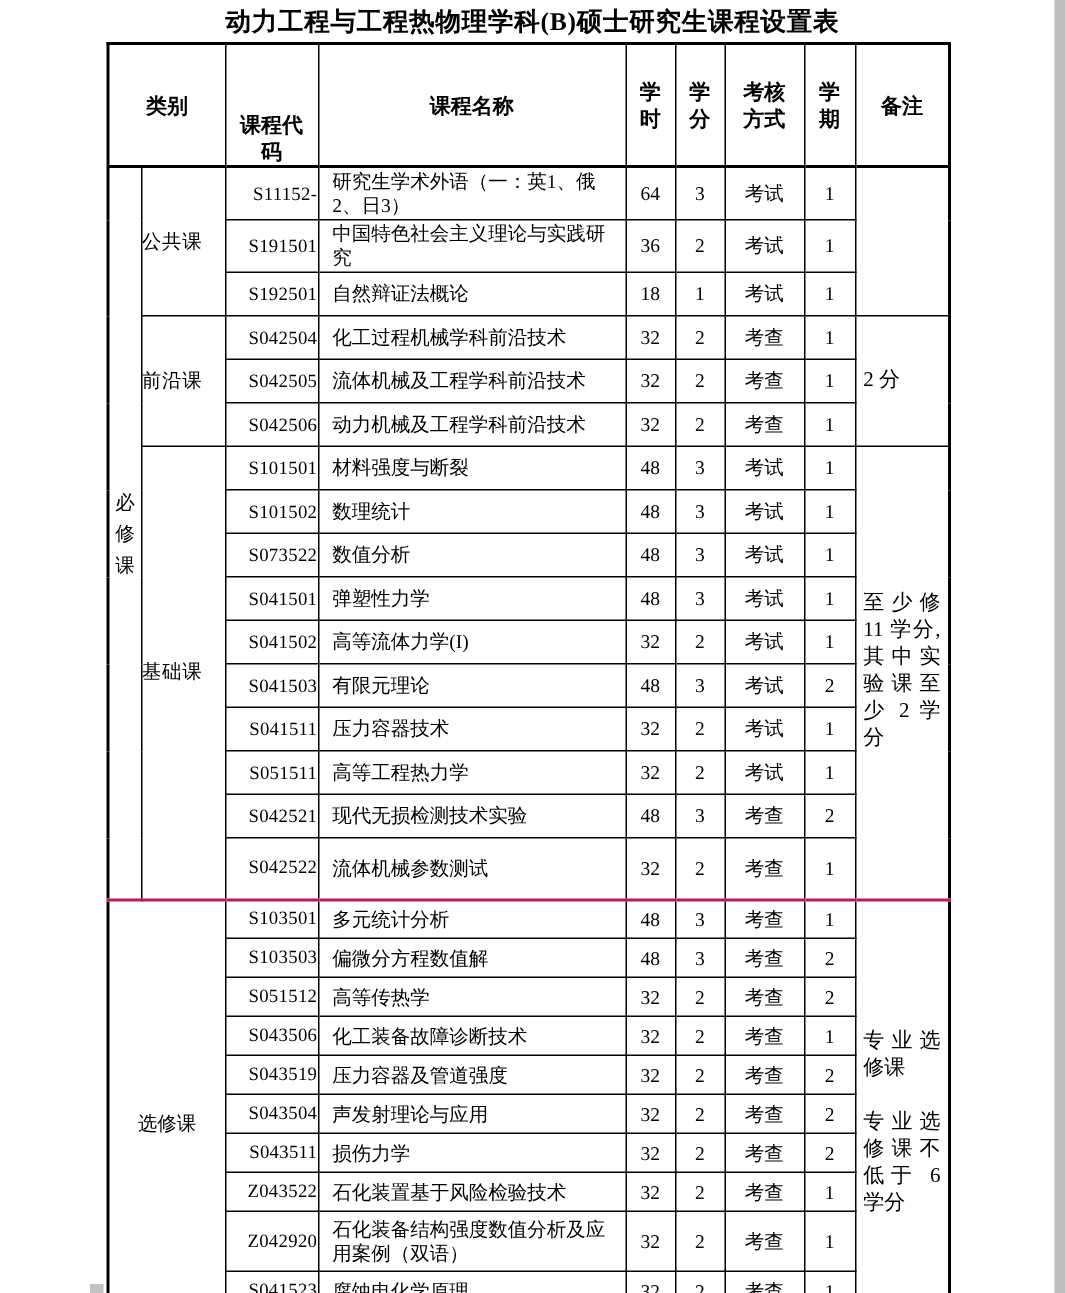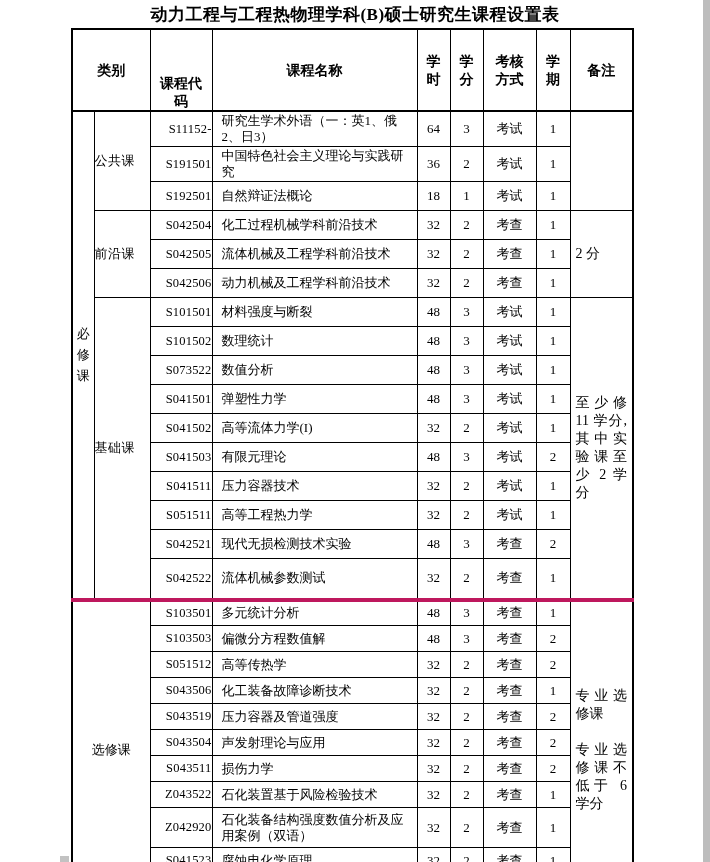--- a/index.html
+++ b/index.html
@@ -29,21 +29,21 @@
   thead .wrap { display:inline-block; word-break:break-all; }
   .w1 { width:16px; }
   .w2 { width:32px; }
   .w3 { width:48px;margin-top:44px; }
   tbody { font-size:13px; }
   tbody tr { height:29px; }
   tr.tall1 { height:41px;border-radius:11px; }
   tr.h26 { height:26px; }
   tr.tall2 { height:40px; }
   tr.h25 { height:25px; }
-  tr.sec-start td { border-top:4px solid #be185d; }
+  tr.sec-start td { border-top:2px solid #be185d; }
   td.cat { text-align:center; vertical-align:middle;margin-top:32px; }
   .vtext { width:15px; margin:0 auto; word-break:break-all; line-height:21px; text-align:center; }
   td.sub { text-align:left; vertical-align:middle; letter-spacing:0.5px; }
   td.code { text-align:right; font-size:12.5px; letter-spacing:0.2px;padding-left:12px; }
   td.name { text-align:left; padding:1px 4px 1px 9px; line-height:16px; }
   td.num { text-align:center; }
   td.remark { vertical-align:middle; font-size:14px; line-height:18px; padding:3px 5px; }
   td.remark .just { text-align:justify; text-justify:inter-character; word-break:break-all;font-family:Liberation Serif, serif; }
   td.remark .gap { height:18px; }
   .scan-strip { position:absolute; top:0; right:0; width:7px; height:862px; background:#bdbdbd; }

